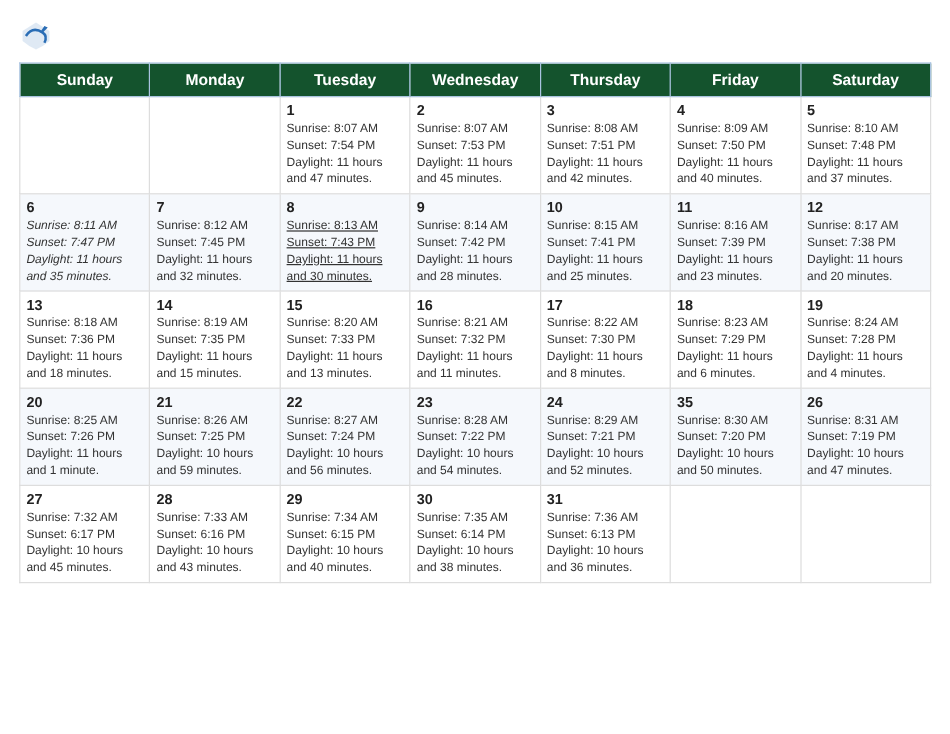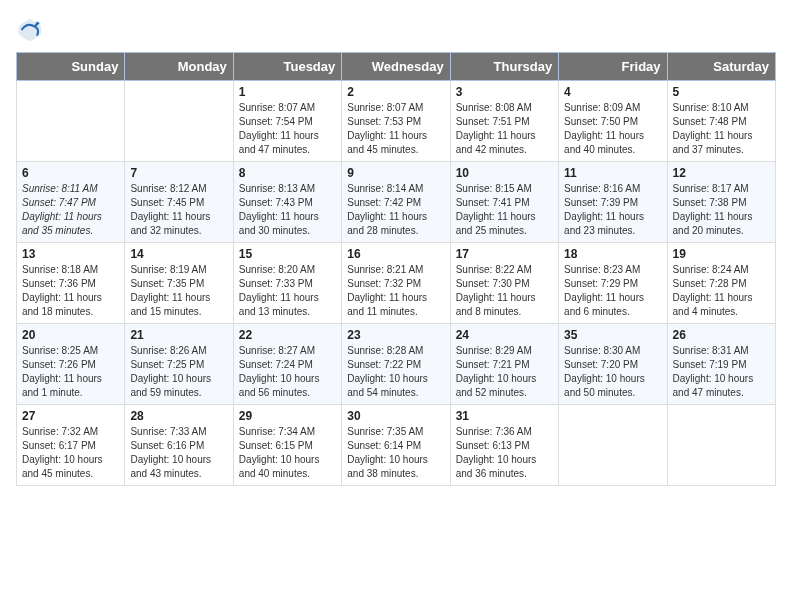--- a/index.html
+++ b/index.html
@@ -36,26 +36,26 @@
     .location {
       font-size: 15px;
       color: #444;
     }
     .calendar {
       width: 100%;
       border-collapse: collapse;
       border: 1px solid #ccc;
     }
     .calendar th {
-      background-color: #737373;
+      background-color: #14532d;
       color: #fff;
       font-size: 13px;
       font-weight: bold;
       padding: 6px 6px;
-      text-align: right;
+      text-align: center;
       border: 1px solid #aac4e0;
     }
     .calendar td {
       vertical-align: top;
       padding: 4px 5px;
       font-size: 10px;
       color: #333;
       border: 1px solid #ddd;
       width: calc(100% / 7);
       min-height: 80px;
@@ -159,21 +159,21 @@
 Daylight: 11 hours and 35 minutes.</div>
         </td>
         <td>
           <span class="day-num">7</span>
           <div class="day-info" style="white-space: pre-line;">Sunrise: 8:12 AM
 Sunset: 7:45 PM
 Daylight: 11 hours and 32 minutes.</div>
         </td>
         <td>
           <span class="day-num">8</span>
-          <div class="day-info" style="white-space: pre-line;">Sunrise: 8:13 AM
+          <div class="day-info" style="white-space: pre-line; text-decoration: underline;">Sunrise: 8:13 AM
 Sunset: 7:43 PM
 Daylight: 11 hours and 30 minutes.</div>
         </td>
         <td>
           <span class="day-num">9</span>
           <div class="day-info" style="white-space: pre-line;">Sunrise: 8:14 AM
 Sunset: 7:42 PM
 Daylight: 11 hours and 28 minutes.</div>
         </td>
         <td>

